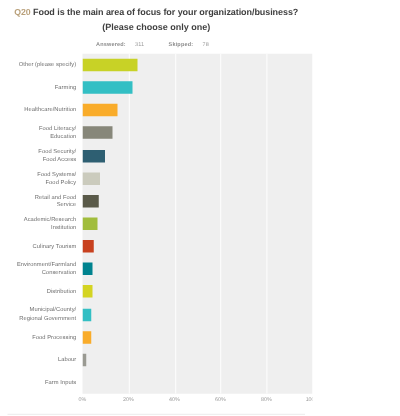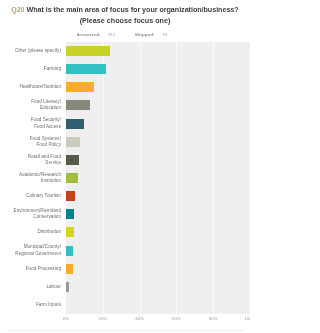--- a/index.html
+++ b/index.html
@@ -127,23 +127,23 @@
     background:#efefef;
   }
 </style>
 </head>
 <body>
 
 <div class="question-card">
 
   <div class="q-header">
     <div class="q-title-line">
-      <span class="q-num">Q20</span><span>What is the main area of focus for your organization/business?</span>
+      <span class="q-num">Q20</span><span>Food is the main area of focus for your organization/business?</span>
     </div>
-    <div class="q-subtitle">(Please choose focus one)</div>
+    <div class="q-subtitle">(Please choose only one)</div>
     <div class="q-stats">
       <span><b>Answered:</b> <span>311</span></span>
       <span><b>Skipped:</b> <span>78</span></span>
     </div>
   </div>
 
   <div class="chart-wrap">
     <div class="chart-body">
       <div class="cat-axis" id="cat-axis">
           <div class="cat-cell">

